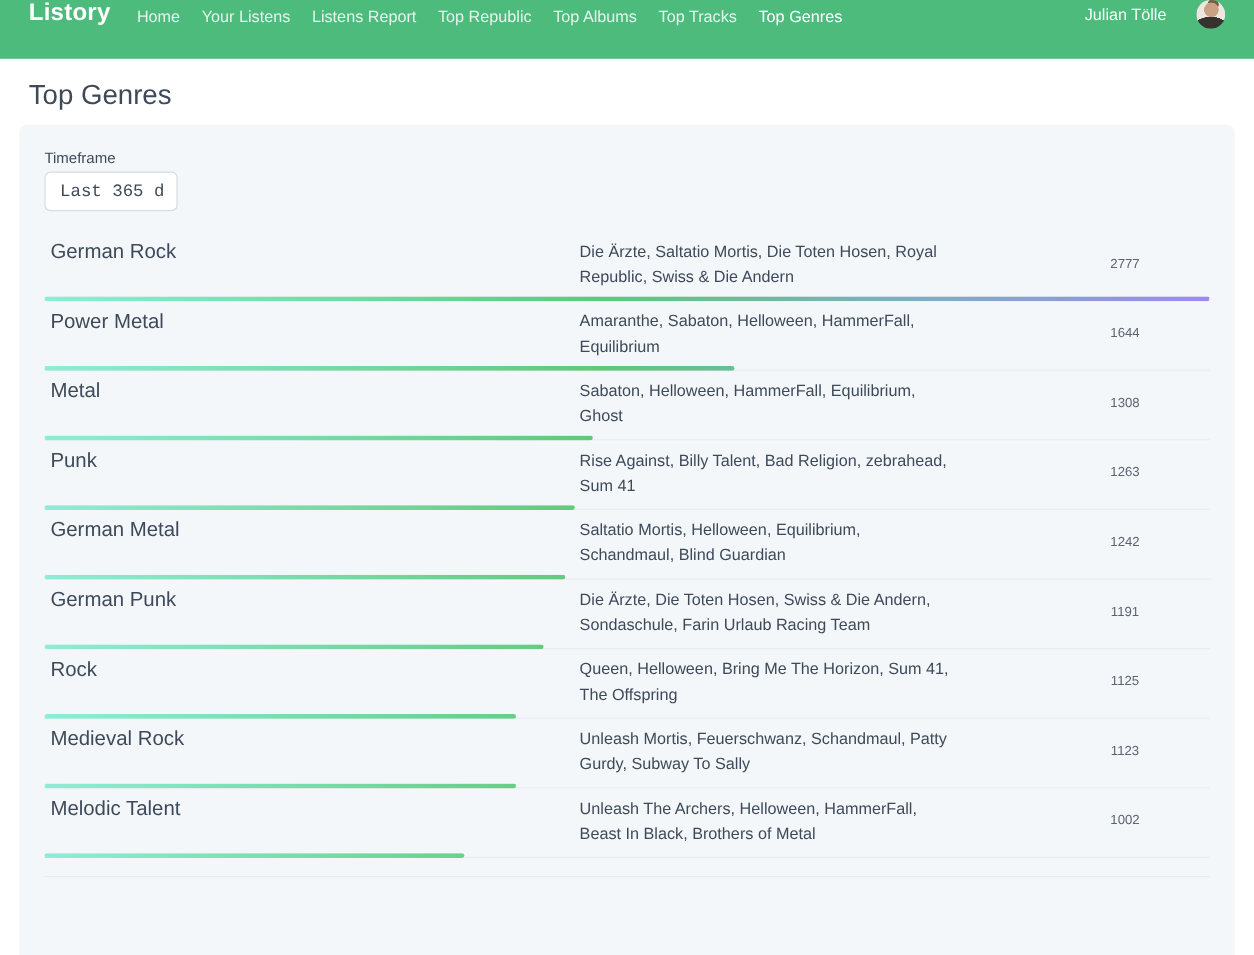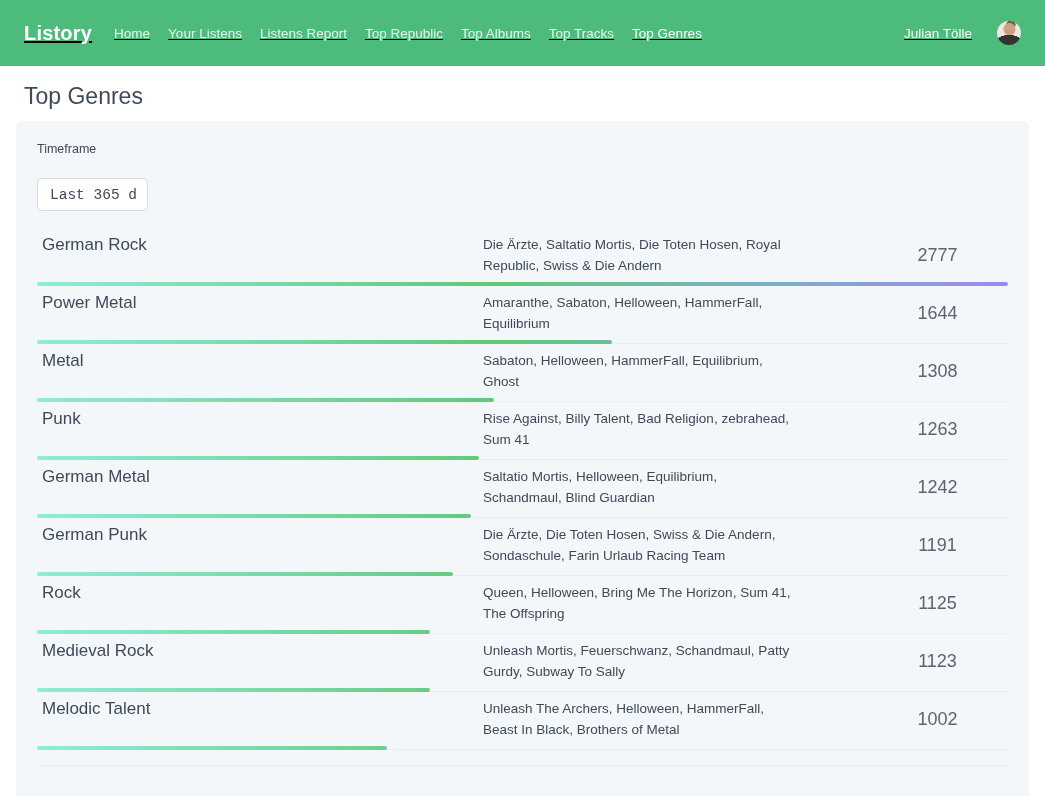--- a/index.html
+++ b/index.html
@@ -4,26 +4,25 @@
 <style>
   * { box-sizing: border-box; margin: 0; padding: 0; }
   html, body {
     width: 1045px; height: 796px; overflow: hidden;
     background: #ffffff;
     font-family: "Liberation Sans", sans-serif;
   }
 
   
   .appbar {
-    height: 66px;
+    height: 49px;
     background: var(--header-bg);
     display: flex;
-    align-items: center;
+    align-items: flex-start;
     padding: 0 24px;
-    text-decoration: underline;
   }
   .brand {
     color: #ffffff;
     font-size: 20px;
     font-weight: 700;
     letter-spacing: .2px;
     margin-right: 13px;
     cursor: pointer;
   }
   .nav { display: flex; align-items: center; }
@@ -71,21 +70,21 @@
     border-radius: 6px;
     padding: 21px 21px 0 21px;
     height: 900px; 
   }
 
   
   .filter-label {
     display: block;
     font-size: 12.5px;
     color: #3e4a59;
-    margin-bottom: 22px;
+    margin-bottom: 4px;
   }
   .timeframe-select {
     -webkit-appearance: none;
     appearance: none;
     width: 111px;
     height: 33px;
     background: #ffffff;
     border: 1px solid #d7dce2;
     border-radius: 5px;
     font-family: Liberation Mono, monospace;
@@ -116,21 +115,21 @@
     font-size: 13.5px;
     color: #3e4a59;
     line-height: 21px;
   }
   .cell-count {
     flex: 1;
     align-self: center;
     display: flex;
     justify-content: center;
     padding-left: 72px;
-    font-size: 18px;
+    font-size: 11px;
     color: #5a6472;
     text-align: right;
   }
   .bar-clip {
     position: absolute;
     left: 0; bottom: -1px;
     height: 4px;
     overflow: hidden;
     border-radius: 2px;
   }

